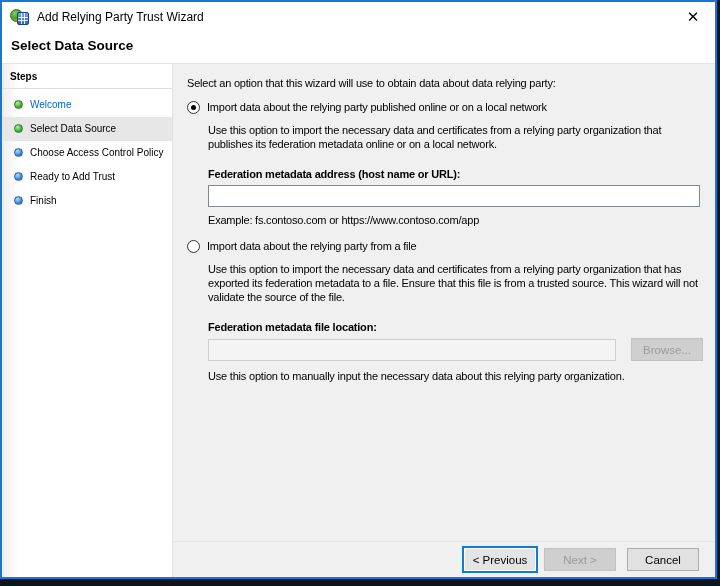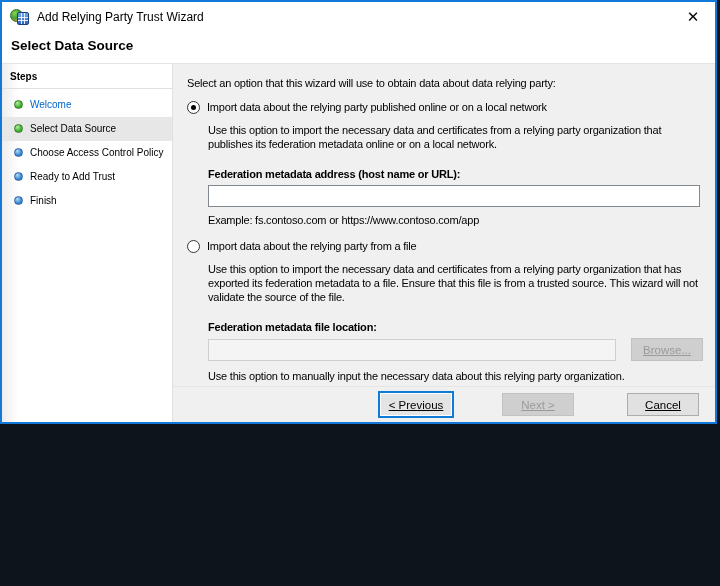--- a/index.html
+++ b/index.html
@@ -6,21 +6,21 @@
   html,body { width:720px; height:586px; }
   body {
     position:relative;
     background:#0d141c;
     font-family:"Liberation Sans", sans-serif;
     color:#000;
     overflow:hidden;
   }
   .window {
     position:absolute; left:0; top:0;
-    width:717px; height:424px;
+    width:717px; height:579px;
     background:#ffffff;
     border:2px solid #1379d8;
     display:flex; flex-direction:column;
   }
   
   .titlebar {
     flex:0 0 30px;
     display:flex; align-items:center;
     padding-left:8px;
     background:#ffffff;
@@ -85,32 +85,31 @@
   .text-input {
     display:block; margin-top:5px; height:22px; width:492px;
     border:1px solid #82888f; background:#fff;
     font-family:"Liberation Sans", sans-serif; font-size:11px; padding:0 4px;
   }
   .example { margin-top:7px; margin-bottom:14px; }
   .file-row { display:flex; align-items:center; margin-top:5px; }
   .text-input.disabled { width:408px; background:#f4f4f4; border:1px solid #cfcfcf; }
   .btn {
     min-width:72px; height:23px; font-family:"Liberation Sans", sans-serif;
-    font-size:11.5px; color:#000; background:#e1e1e1; border:1px solid #adadad; cursor:pointer;text-decoration:underline;
+    font-size:11.5px; color:#000; background:#e1e1e1; border:1px solid #adadad; cursor:pointer;
   }
   .btn.browse { margin-left:15px; }
   .btn.disabled { background:#cfcfcf; border-color:#c2c2c2; color:#9b9b9b; cursor:default; }
   
   .footer {
     flex:0 0 36px;
     border-top:1px solid #e6e6e6;
     background:#f0f0f0;
     display:flex; align-items:center; justify-content:flex-end;
     padding-right:16px;
-    gap:42px;
   }
   .btn.default { background:#e4e4e4; border:1px solid #ffffff; box-shadow:0 0 0 2px #0f7bd7; }
   .footer .btn { margin-left:8px; }
   .footer .btn.cancel { margin-left:11px; }
 </style>
 </head>
 <body>
 
 <div class="window">
 

